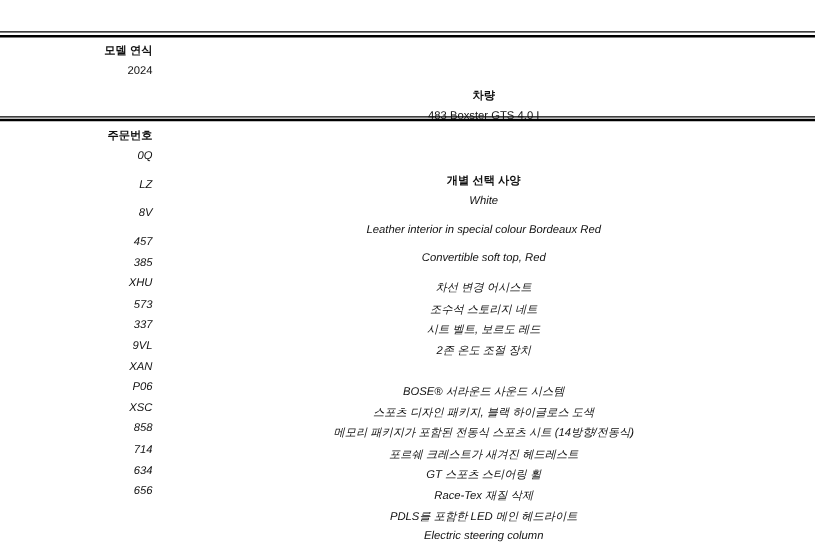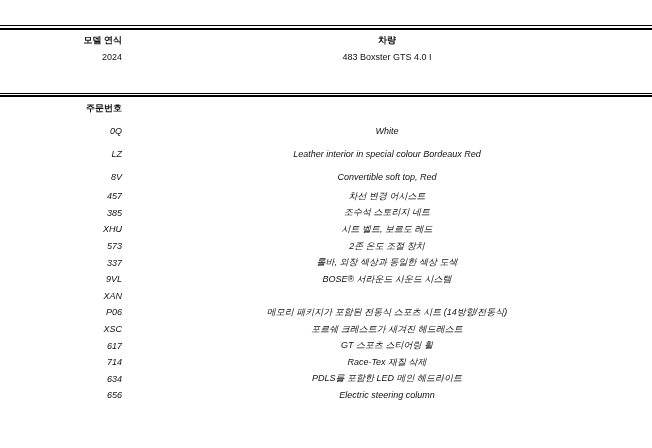--- a/index.html
+++ b/index.html
@@ -17,31 +17,32 @@
   .double-rule {
     width:652px;
     height:1.5px;
     border-top:1.2px solid #000;
     border-bottom:2.6px solid #000;
     box-sizing:content-box;
   }
   .rule-model { margin-top:25px; }
   .rule-options { margin-top:29px; }
 
-  .row { display:flex; align-items:center; }
+  .row { display:flex; align-items:flex-start; }
   .cell-code {
     flex:none;
     width:122px;
     text-align:right;
     white-space:nowrap;
   }
   .cell-desc {
     flex:1;
     text-align:center;
     white-space:nowrap;
+    margin-top:36px;
   }
   .head .cell-code, .head .cell-desc { font-weight:bold; }
 
   .model-head { margin-top:4px; height:13px; }
   .model-values { margin-top:4px; height:13px; }
 
   .options-head { margin-top:5px; height:13px; }
   .options-rows { margin-top:4px; }
   .options-rows .row { height:16.6px;font-style:italic; }
   .options-rows .row.spaced { height:23px; }
@@ -60,20 +61,21 @@
 
   <div class="row model-values">
     <div class="cell-code">2024</div>
     <div class="cell-desc">483 Boxster GTS 4.0 I</div>
   </div>
 
   <div class="double-rule rule-options"></div>
 
   <div class="row head options-head">
     <div class="cell-code">주문번호</div>
+    <div class="cell-desc">개별 선택 사양</div>
   </div>
 
   <div class="options-rows">
       <div class="row spaced">
     <div class="cell-code">0Q</div>
     <div class="cell-desc">White</div>
   </div>
       <div class="row spaced">
     <div class="cell-code">LZ</div>
     <div class="cell-desc">Leather interior in special colour Bordeaux Red</div>
@@ -93,39 +95,39 @@
       <div class="row">
     <div class="cell-code">XHU</div>
     <div class="cell-desc">시트 벨트, 보르도 레드</div>
   </div>
       <div class="row">
     <div class="cell-code">573</div>
     <div class="cell-desc">2존 온도 조절 장치</div>
   </div>
       <div class="row">
     <div class="cell-code">337</div>
-    <div class="cell-desc">롤바, 외장 색상과 동일한 색상 도색</div>
   </div>
       <div class="row">
     <div class="cell-code">9VL</div>
     <div class="cell-desc">BOSE® 서라운드 사운드 시스템</div>
   </div>
       <div class="row">
     <div class="cell-code">XAN</div>
+    <div class="cell-desc">스포츠 디자인 패키지, 블랙 하이글로스 도색</div>
   </div>
       <div class="row">
     <div class="cell-code">P06</div>
     <div class="cell-desc">메모리 패키지가 포함된 전동식 스포츠 시트 (14방향/전동식)</div>
   </div>
       <div class="row">
     <div class="cell-code">XSC</div>
     <div class="cell-desc">포르쉐 크레스트가 새겨진 헤드레스트</div>
   </div>
       <div class="row">
-    <div class="cell-code">617</div>
+    <div class="cell-code">858</div>
     <div class="cell-desc">GT 스포츠 스티어링 휠</div>
   </div>
       <div class="row">
     <div class="cell-code">714</div>
     <div class="cell-desc">Race-Tex 재질 삭제</div>
   </div>
       <div class="row">
     <div class="cell-code">634</div>
     <div class="cell-desc">PDLS를 포함한 LED 메인 헤드라이트</div>
   </div>

